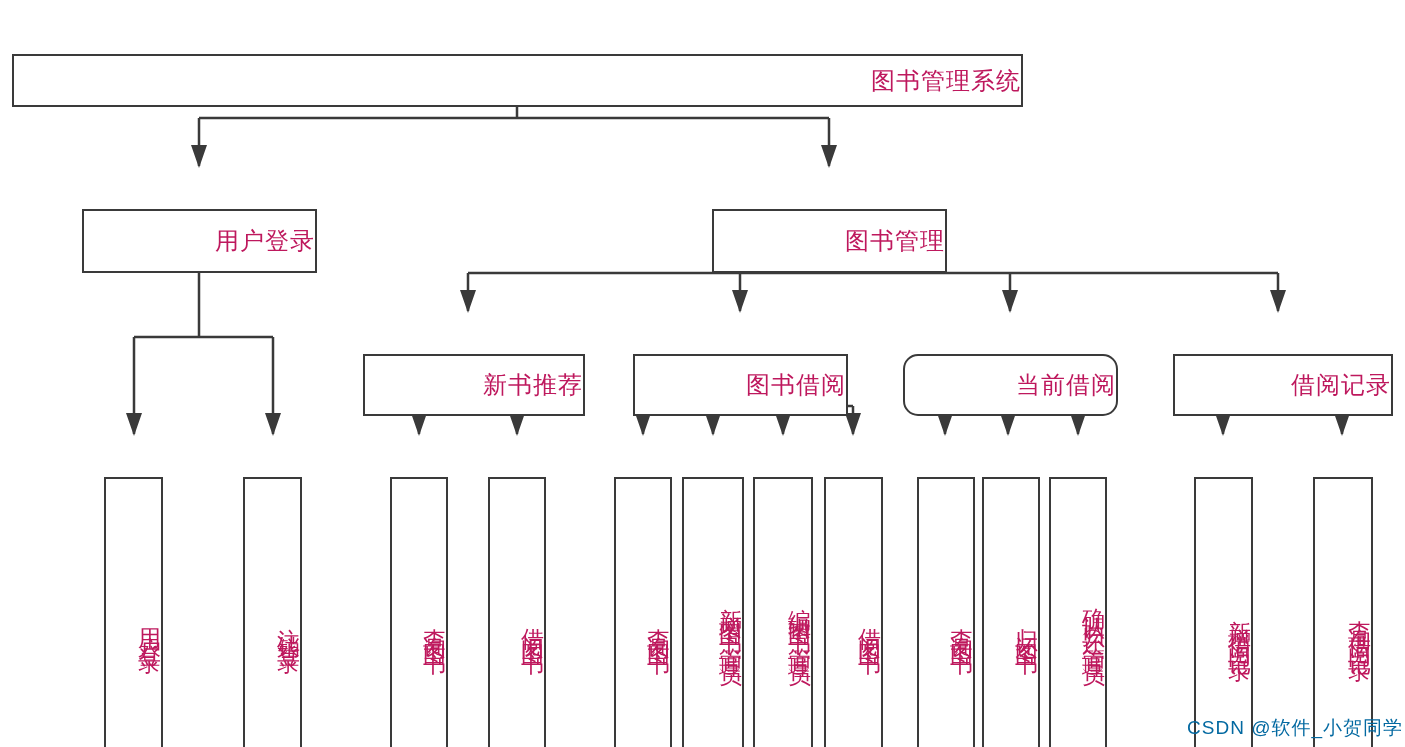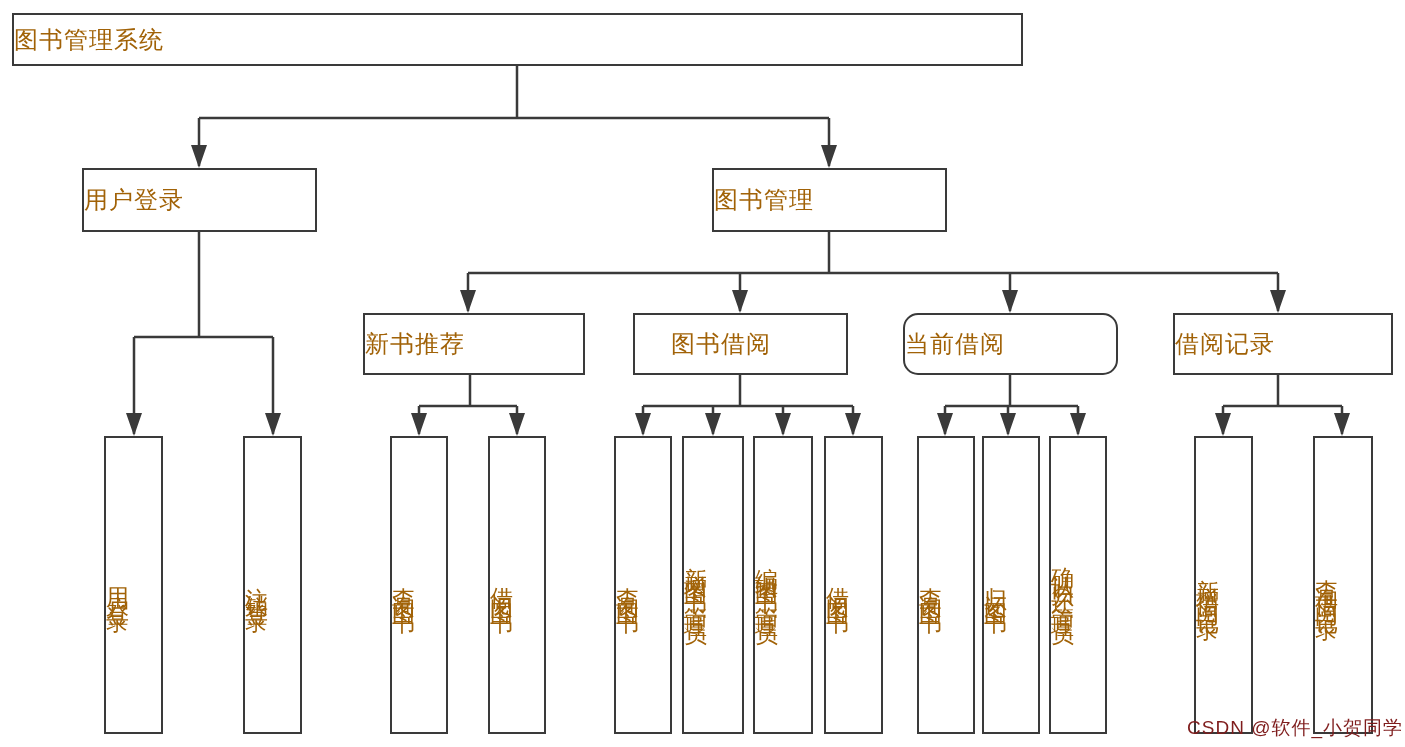--- a/index.html
+++ b/index.html
@@ -23,42 +23,43 @@
     height: 747px;
     z-index: 1;
   }
   .node {
     position: absolute;
     box-sizing: border-box;
     background: #ffffff;
     border: 2.5px solid #3a3a3a;
     display: flex;
     align-items: center;
-    justify-content: flex-start;
+    justify-content: flex-end;
     z-index: 2;
-    color: #a16207;
+    color: #be185d;
+    margin-top: 41px;
   }
   .hbox {
     font-size: 24px;
     letter-spacing: 1px;
   }
   .vbox span {
     writing-mode: vertical-rl;
     text-orientation: mixed;
     font-size: 23px;
     letter-spacing: 8px;
     line-height: 1;
     white-space: nowrap;
   }
   .watermark {
     position: absolute;
     right: 2px;
     bottom: 6px;
     font-size: 19px;
-    color: #7f1d1d;
+    color: #0369a1;
     z-index: 3;
     letter-spacing: 1px;
   }
 </style>
 </head>
 <body>
 
 <div class="canvas">
 
   <svg class="connectors" viewBox="0 0 1405 747" xmlns="http://www.w3.org/2000/svg">

